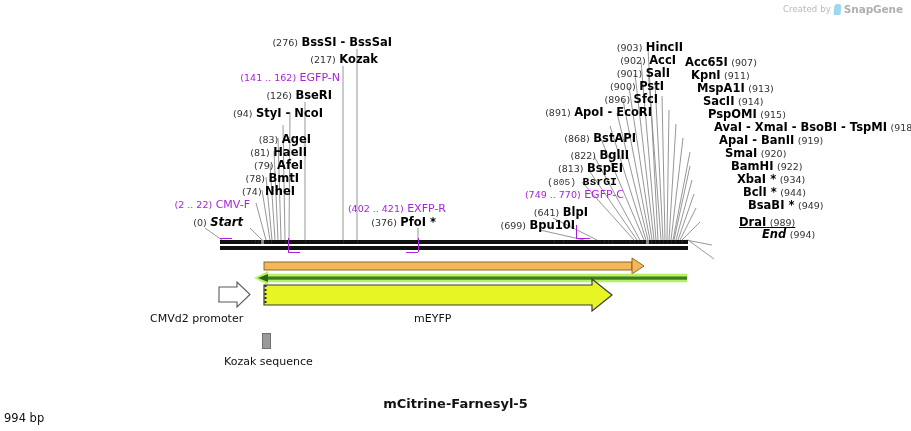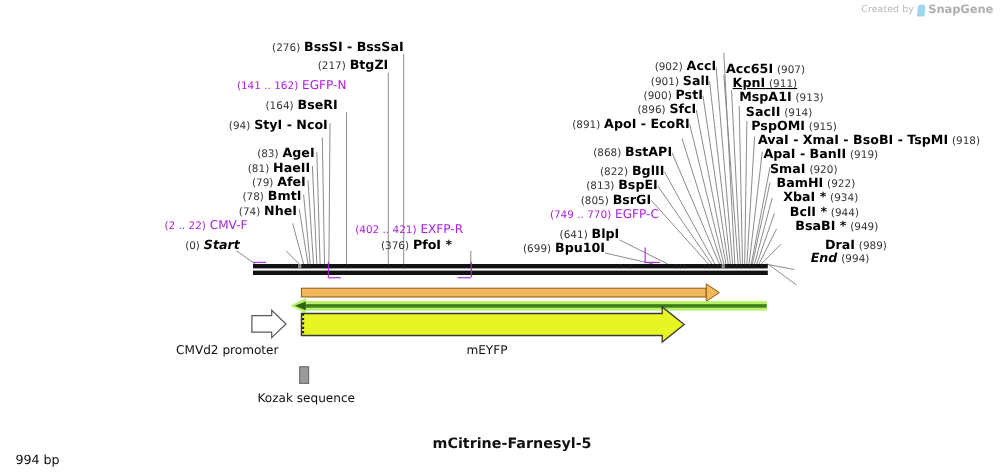--- a/index.html
+++ b/index.html
@@ -1,31 +1,31 @@
 <!DOCTYPE html>
 <html><head>
 <meta charset="utf-8">
 <style>
   html,body{margin:0;padding:0;}
   body{
     width:911px;height:431px;background:#ffffff;overflow:hidden;
     font-family:"DejaVu Sans","Liberation Sans",sans-serif;
     position:relative;
   }
-  .map{position:absolute;inset:0;margin-left:10px;}
+  .map{position:absolute;inset:0;}
 
   
   #watermark{position:absolute;top:3px;right:8px;display:flex;align-items:center;gap:3px;}
   #watermark .cb{font-size:8.5px;color:#b8b8b8;letter-spacing:.1px;}
   #watermark .sg{font-size:10.5px;color:#b0b0b0;font-weight:600;letter-spacing:-.1px;}
   #watermark .logo{width:7px;height:11px;background:#9fd6ef;border-radius:3px 3px 1px 1px;
                    transform:skewX(-6deg);}
 
   
-  .lbl{position:absolute;white-space:nowrap;font-size:11px;line-height:11px;}
+  .lbl{position:absolute;white-space:nowrap;font-size:11px;line-height:11px;padding-left:35px;}
   .lbl .pos{color:#333;font-size:9.5px;font-weight:400;}
   .lbl .nm{color:#000;font-weight:bold;font-size:11.5px;}
   .lbl.primer{color:#aa22dd;font-weight:400;}
   .lbl.primer .pos{color:#aa22dd;font-size:9.5px;}
   .lbl.primer .nm{color:#aa22dd;font-weight:400;font-size:11px;}
   .lbl .ital{font-style:italic;font-weight:bold;font-size:11.5px;}
   .lbl.right{text-align:left;}
   .lbl.left{text-align:right;}
 
   
@@ -126,28 +126,28 @@
       <line x1="218" y1="302" x2="230" y2="290"></line>
     </g>
   </svg>
 
   <div class="lbl left" style="left:0;top:37px;width:357px;">
     <span class="pos">(276)</span>
     <span class="nm">BssSI  - BssSaI</span>
   </div>
   <div class="lbl left" style="left:0;top:54px;width:343px;">
     <span class="pos">(217)</span>
-    <span class="nm">BtgZI</span>
+    <span class="nm">Kozak</span>
   </div>
   <div class="lbl left primer" style="left:0;top:72px;width:305px;">
     <span class="pos">(141 .. 162)</span>
     <span class="nm">EGFP-N</span>
   </div>
   <div class="lbl left" style="left:0;top:90px;width:297px;">
-    <span class="pos">(164)</span>
+    <span class="pos">(126)</span>
     <span class="nm">BseRI</span>
   </div>
   <div class="lbl left" style="left:0;top:108px;width:288px;">
     <span class="pos">(94)</span>
     <span class="nm">StyI  - NcoI</span>
   </div>
   <div class="lbl left" style="left:0;top:134px;width:276px;">
     <span class="pos">(83)</span>
     <span class="nm">AgeI</span>
   </div>
@@ -178,20 +178,24 @@
 
   <div class="lbl left primer" style="left:0;top:203px;width:411px;">
     <span class="pos">(402 .. 421)</span>
     <span class="nm">EXFP-R</span>
   </div>
   <div class="lbl left" style="left:0;top:217px;width:401px;">
     <span class="pos">(376)</span>
     <span class="nm">PfoI *</span>
   </div>
 
+  <div class="lbl left" style="left:0;top:42px;width:648px;">
+    <span class="pos">(903)</span>
+    <span class="nm">HincII</span>
+  </div>
   <div class="lbl left" style="left:0;top:55px;width:641px;">
     <span class="pos">(902)</span>
     <span class="nm">AccI</span>
   </div>
   <div class="lbl left" style="left:0;top:68px;width:635px;">
     <span class="pos">(901)</span>
     <span class="nm">SalI</span>
   </div>
   <div class="lbl left" style="left:0;top:81px;width:629px;">
     <span class="pos">(900)</span>
@@ -210,42 +214,42 @@
     <span class="nm">BstAPI</span>
   </div>
   <div class="lbl left" style="left:0;top:150px;width:594px;">
     <span class="pos">(822)</span>
     <span class="nm">BglII</span>
   </div>
   <div class="lbl left" style="left:0;top:163px;width:588px;">
     <span class="pos">(813)</span>
     <span class="nm">BspEI</span>
   </div>
-  <div class="lbl left" style="left:0;top:176px;width:582px;">
+  <div class="lbl left" style="left:0;top:176px;width:582px;font-family:Liberation Mono, monospace;">
     <span class="pos">(805)</span>
     <span class="nm">BsrGI</span>
   </div>
   <div class="lbl left primer" style="left:0;top:189px;width:589px;">
     <span class="pos">(749 .. 770)</span>
     <span class="nm">EGFP-C</span>
   </div>
   <div class="lbl left" style="left:0;top:207px;width:553px;">
     <span class="pos">(641)</span>
     <span class="nm">BlpI</span>
   </div>
   <div class="lbl left" style="left:0;top:220px;width:540px;">
     <span class="pos">(699)</span>
     <span class="nm">Bpu10I</span>
   </div>
 
   <div class="lbl right" style="left:650px;top:57px;">
     <span class="nm">Acc65I</span>
     <span class="pos">(907)</span>
   </div>
-  <div class="lbl right" style="left:656px;top:70px;text-decoration:underline;">
+  <div class="lbl right" style="left:656px;top:70px;">
     <span class="nm">KpnI</span>
     <span class="pos">(911)</span>
   </div>
   <div class="lbl right" style="left:662px;top:83px;">
     <span class="nm">MspA1I</span>
     <span class="pos">(913)</span>
   </div>
   <div class="lbl right" style="left:668px;top:96px;">
     <span class="nm">SacII</span>
     <span class="pos">(914)</span>
@@ -275,21 +279,21 @@
     <span class="pos">(934)</span>
   </div>
   <div class="lbl right" style="left:708px;top:187px;">
     <span class="nm">BclI *</span>
     <span class="pos">(944)</span>
   </div>
   <div class="lbl right" style="left:713px;top:200px;">
     <span class="nm">BsaBI *</span>
     <span class="pos">(949)</span>
   </div>
-  <div class="lbl right" style="left:740px;top:217px;">
+  <div class="lbl right" style="left:704px;top:217px;text-decoration:underline;">
     <span class="nm">DraI</span>
     <span class="pos">(989)</span>
   </div>
   <div class="lbl right" style="left:727px;top:229px;">
     <span class="ital">End</span>
     <span class="pos">(994)</span>
   </div>
 
   <div id="seqbar"></div>
   <div id="seqbar2"></div>

